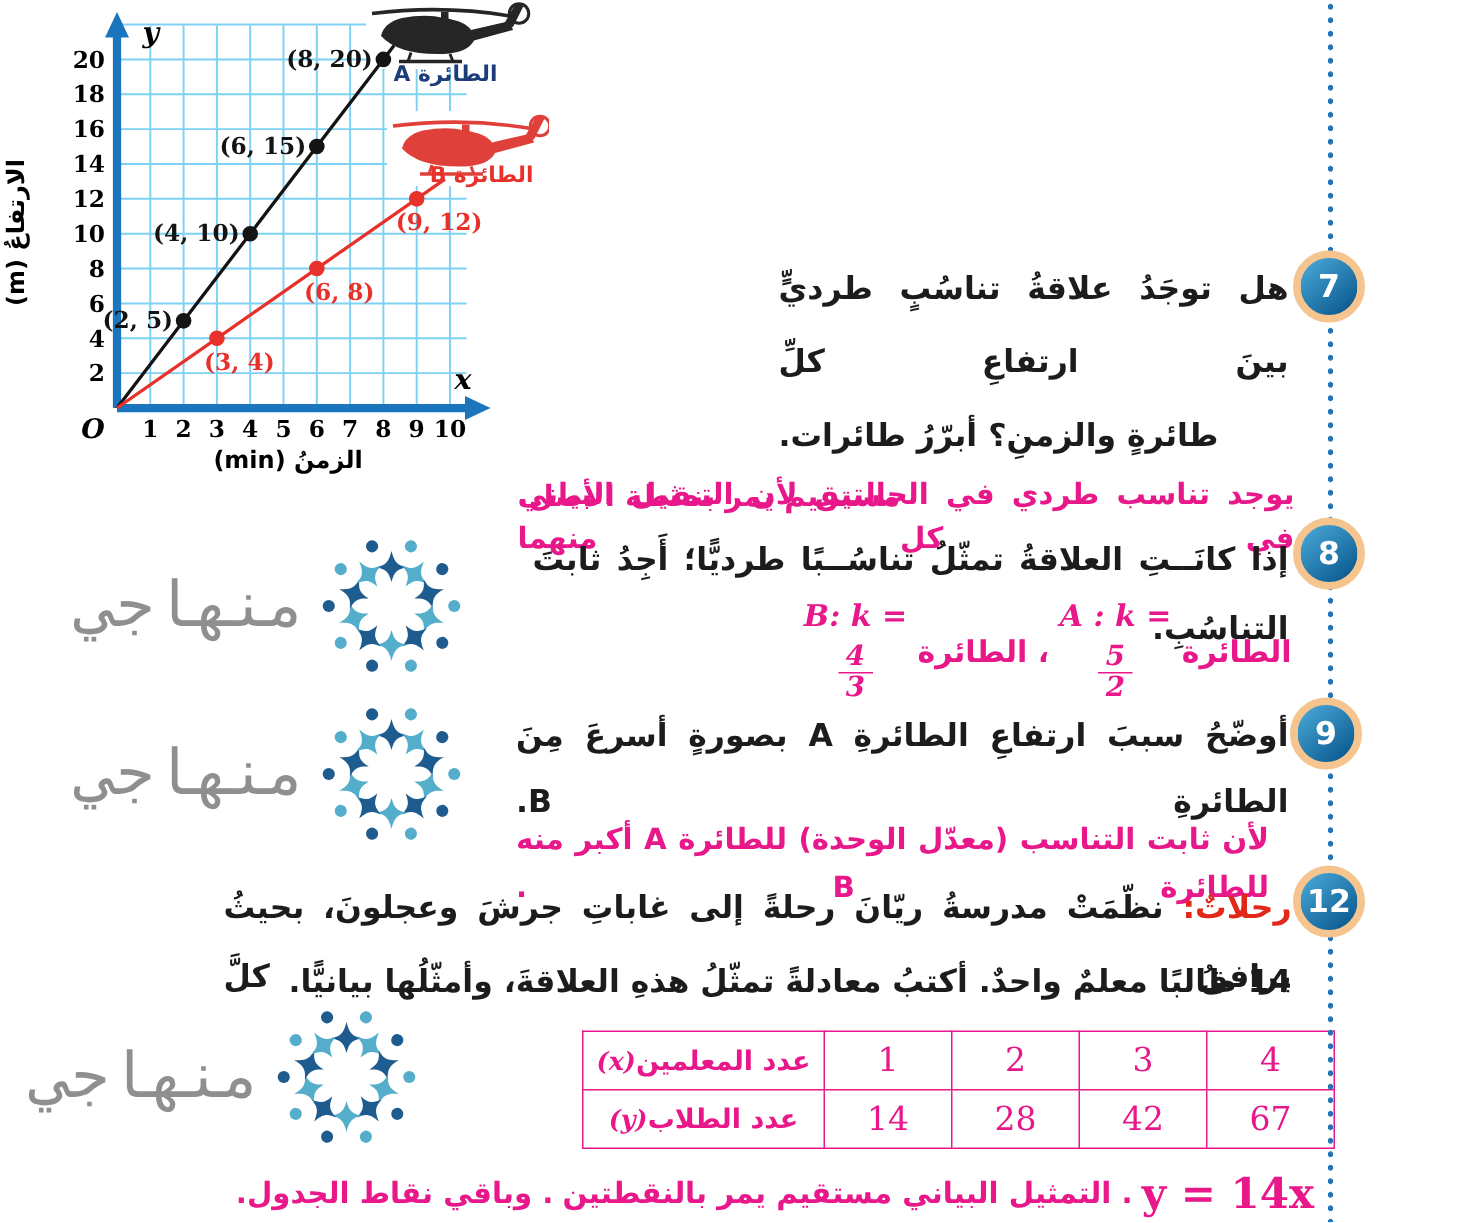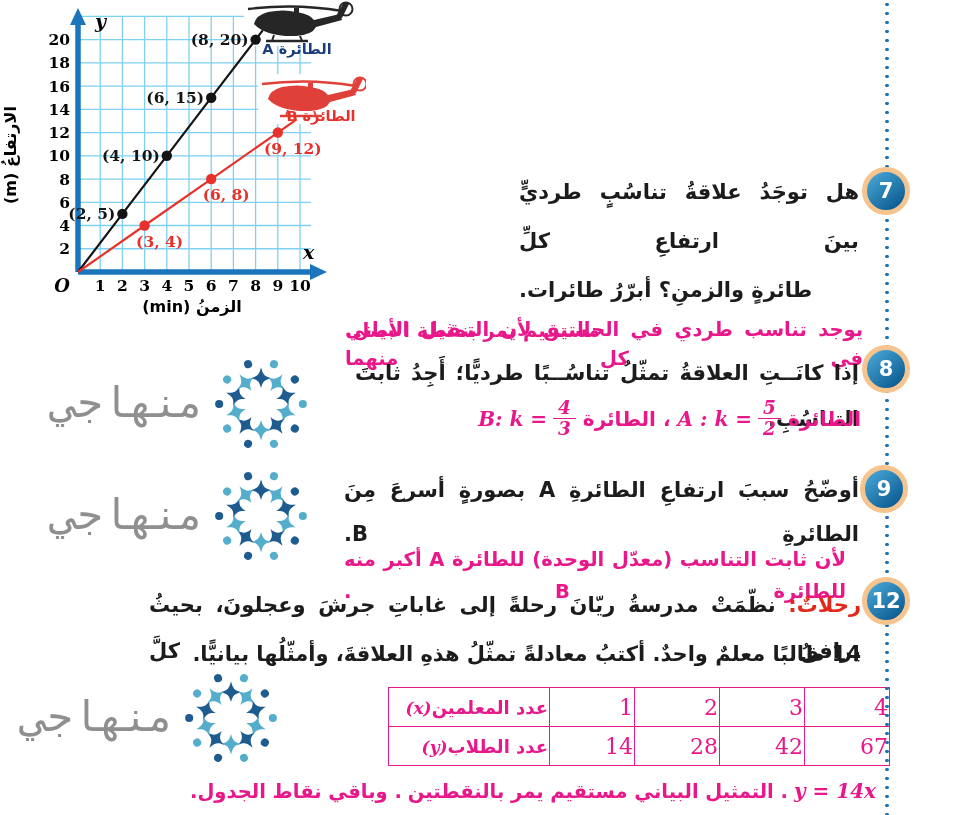--- a/index.html
+++ b/index.html
@@ -23,32 +23,32 @@
   .rtl-left{direction:rtl;text-align:left;}
   .rtl-right{direction:rtl;text-align:right;}
   .kw{color:var(--red);}
   .ans{color:var(--pink);font-weight:bold;font-size:19.5px;}
   .lh49{line-height:49px;}
   .lh51{line-height:51px;}
   
   .q8ans{position:absolute;display:flex;direction:rtl;align-items:center;gap:7px;
          color:var(--pink);font-weight:bold;font-size:20px;}
   .eqgroup{display:inline-flex;direction:ltr;align-items:center;gap:6px;
-           font-family:"DejaVu Serif",serif;font-style:italic;font-weight:bold;}
+           font-family:"DejaVu Serif",serif;font-style:italic;font-weight:bold;flex-direction:column;}
   .frac{display:inline-flex;flex-direction:column;align-items:center;line-height:1.1;
         font-size:18.5px;font-style:italic;}
   .frac .num{border-bottom:1.8px solid currentColor;padding:0 5px;}
   
   .finline{position:absolute;display:flex;direction:rtl;align-items:center;gap:6px;
            color:var(--pink);font-weight:bold;font-size:19.5px;}
-  .eqtext{direction:ltr;font-family:"DejaVu Serif",serif;font-style:italic;font-weight:bold;font-size:20px;}
+  .eqtext{direction:ltr;font-family:"DejaVu Serif",serif;font-weight:bold;font-size:28px;}
   .ltrwrap{direction:ltr;unicode-bidi:isolate;font-family:"DejaVu Serif",serif;}
   
   table.dtable{position:absolute;left:388px;top:687px;border-collapse:collapse;table-layout:fixed;}
-  table.dtable td{border:1.7px solid var(--pink);height:36px;text-align:right;vertical-align:middle;
+  table.dtable td{border:1.7px solid var(--pink);height:36px;text-align:center;vertical-align:middle;
                   color:var(--pink);}
   td.lblcell{width:158px;direction:rtl;font-weight:bold;font-size:18px;font-family:"DejaVu Sans",sans-serif;}
   td.numcell{width:82px;font-family:"DejaVu Serif",serif;font-size:22px;}
   .tvar{direction:ltr;unicode-bidi:isolate;font-family:"DejaVu Serif",serif;font-style:italic;font-size:17px;}
   
   .dotline{position:absolute;left:884px;top:0;width:6px;height:815px;
            background-image:radial-gradient(circle,var(--dot) 1.7px,rgba(0,0,0,0) 1.9px);
            background-size:6px 9px;background-position:center top;z-index:1;}
   .badge{position:absolute;width:38px;height:38px;border:5px solid var(--ringpeach);border-radius:50%;
          background:linear-gradient(140deg,#45a3d2 10%,#0b5a91 90%);display:flex;align-items:center;

